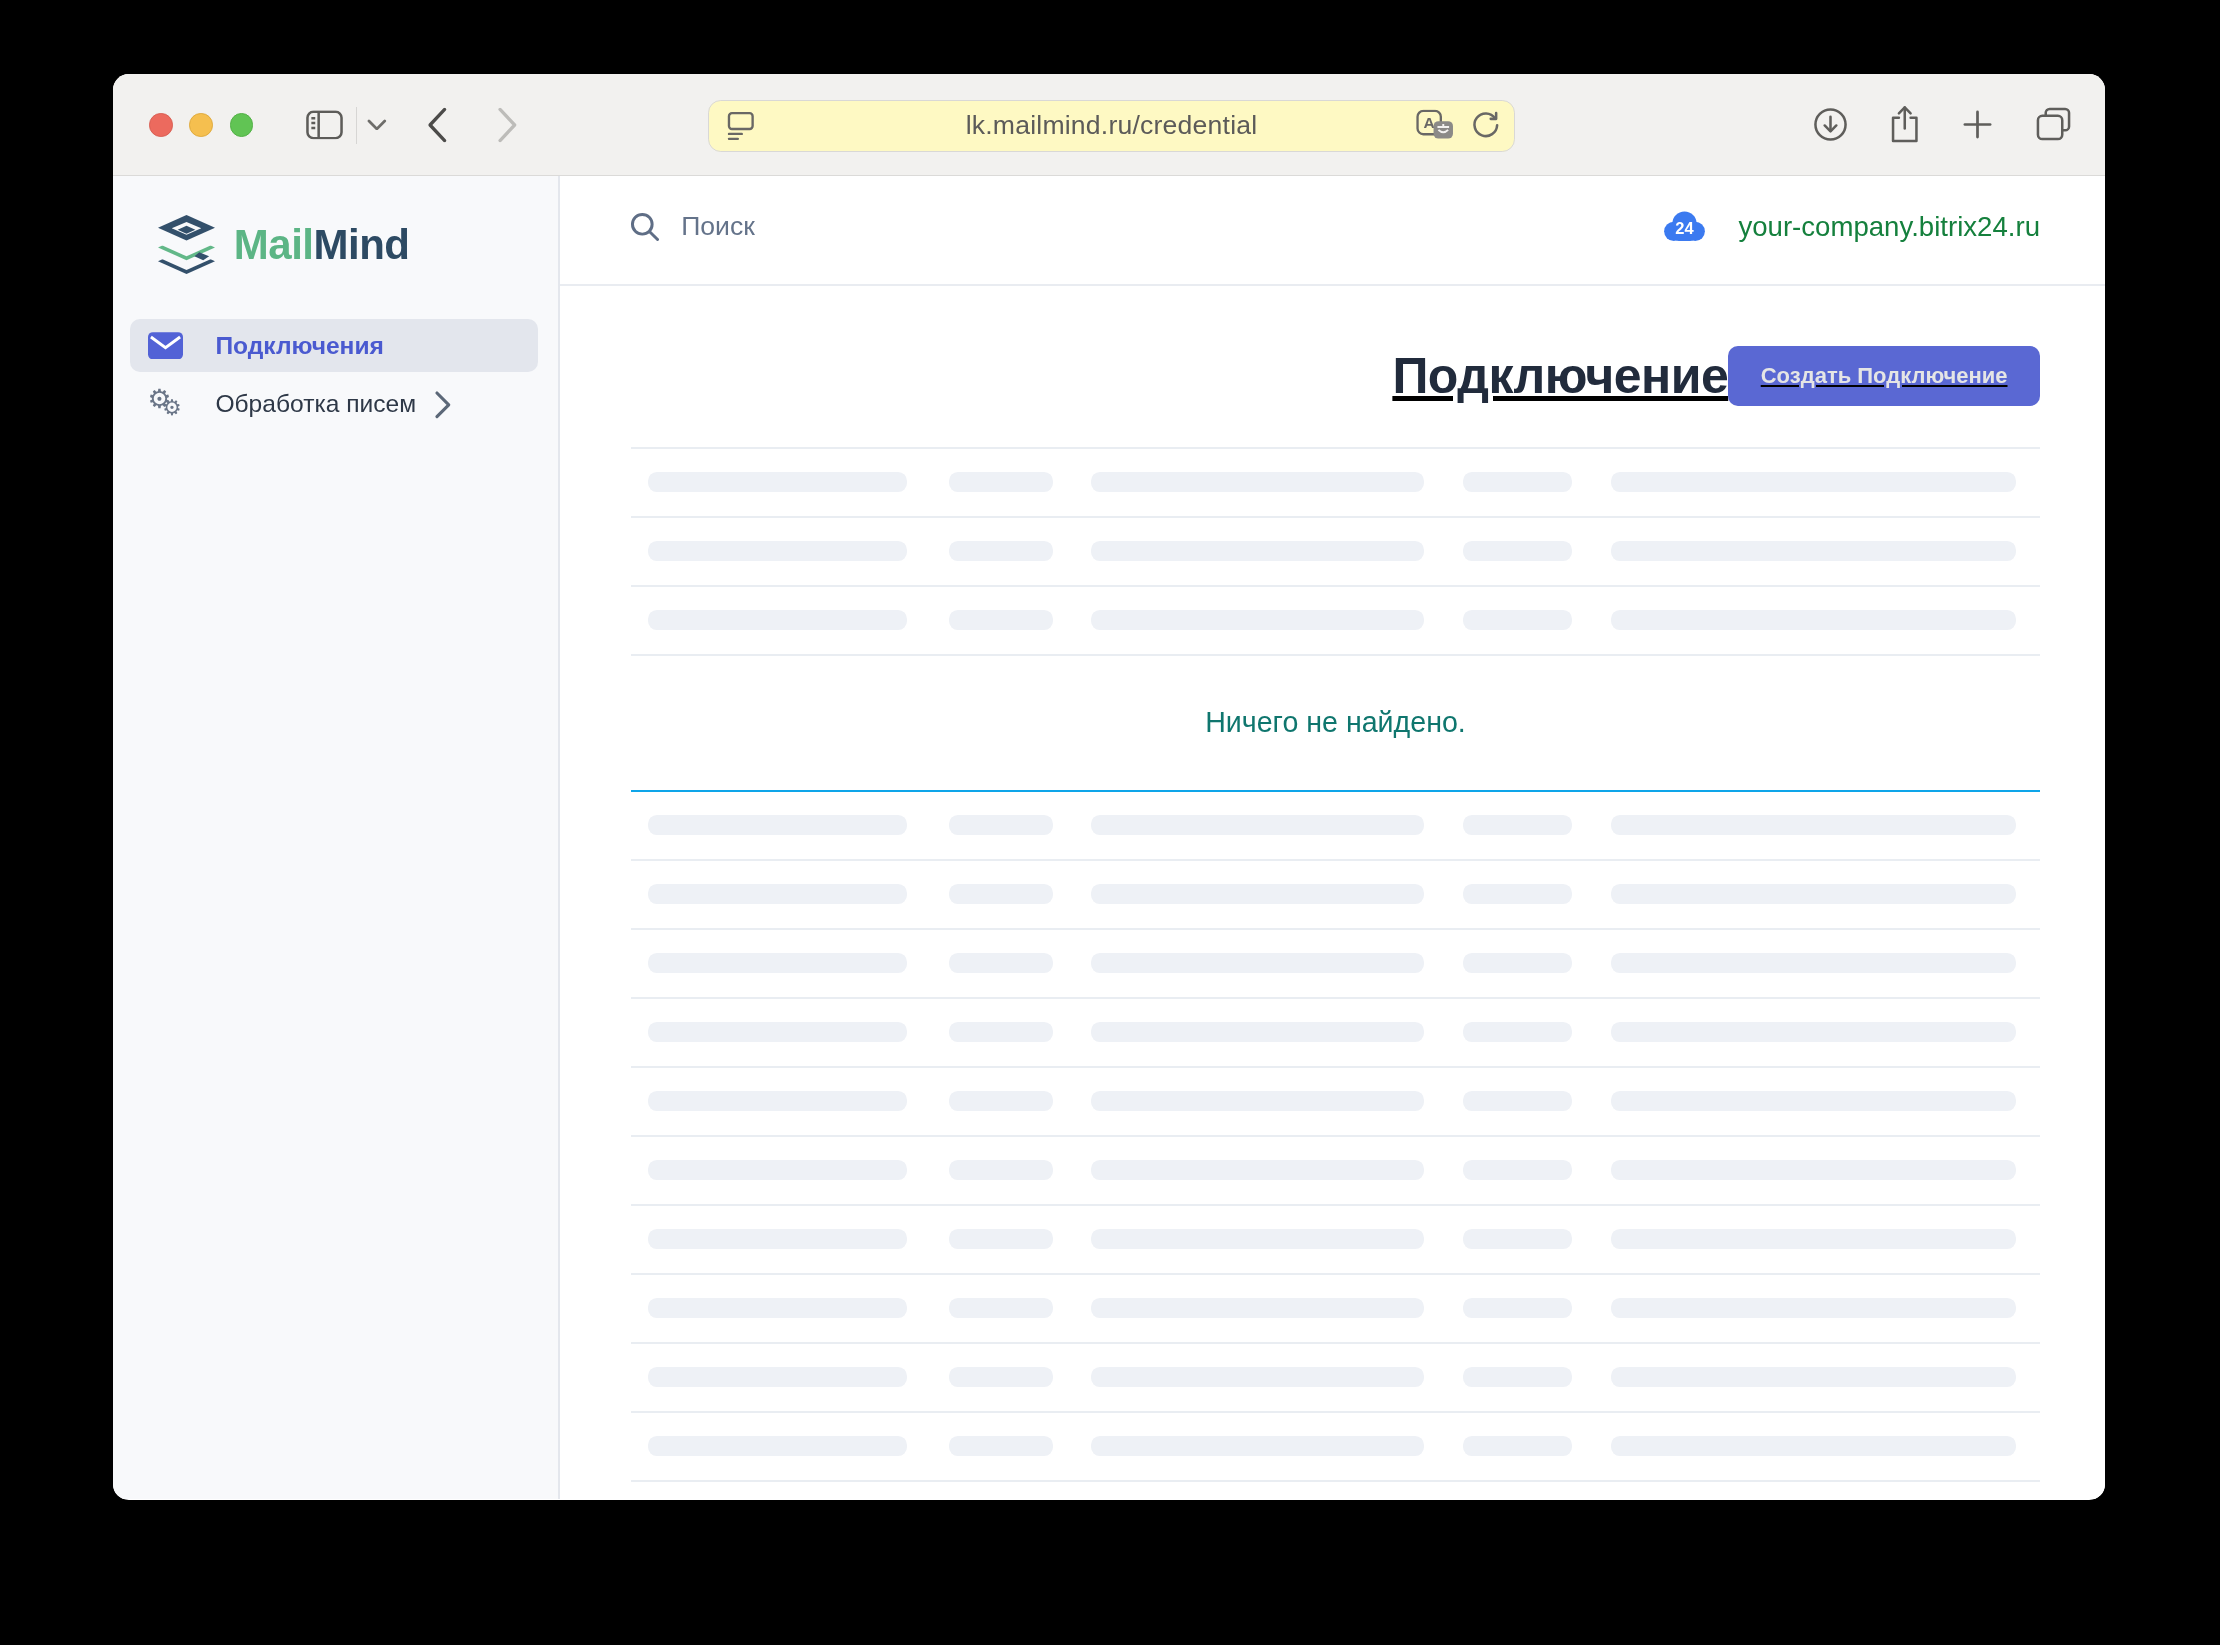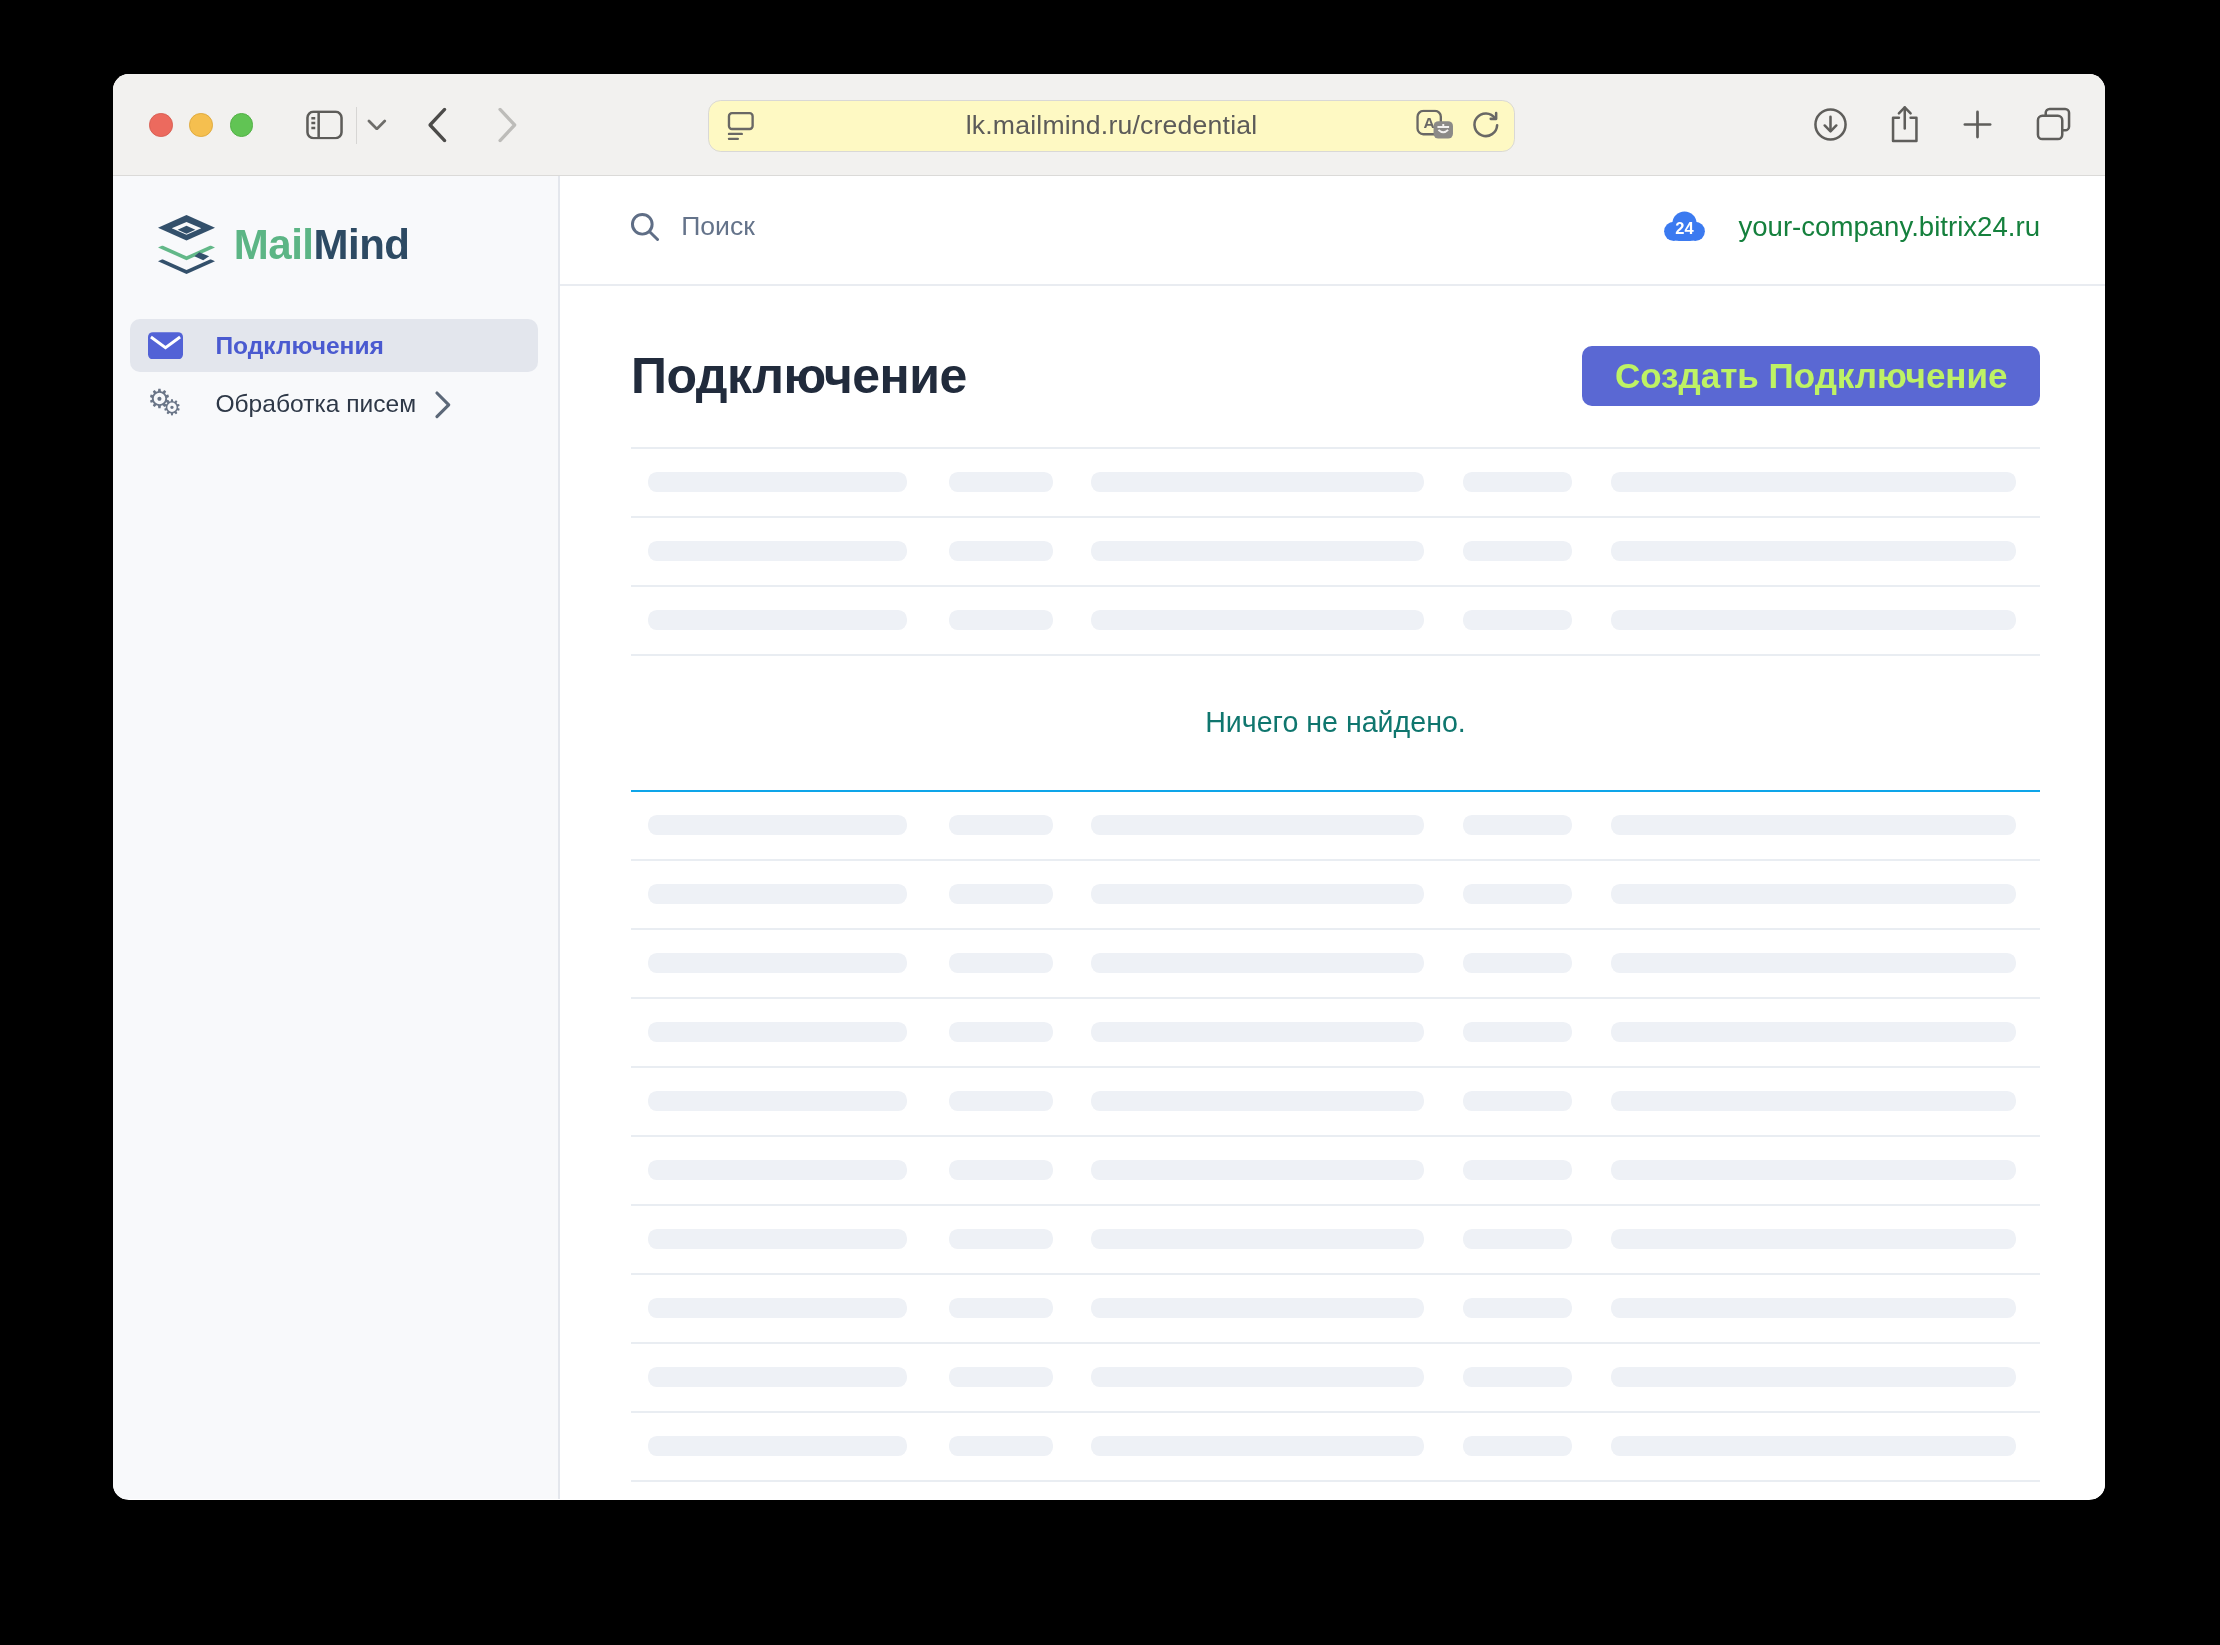--- a/index.html
+++ b/index.html
@@ -45,24 +45,24 @@
   .gear-b { position:absolute; left:14.8px; top:9.9px; font-size:21.7px; }
   .chev-right { margin-left:17.7px; display:flex; align-items:center; }
 
   .main { flex:1; min-width:0; display:flex; flex-direction:column; background:#fff; }
   .main-header { height:110px; flex-shrink:0; border-bottom:2px solid #e9ecf1; display:flex;
                  align-items:center; justify-content:space-between; padding:0 65px 7px 69px; }
   .search { display:flex; align-items:center; gap:20.7px; font-size:26.6px; color:#64738a; }
   .account { display:flex; align-items:center; gap:30px; font-size:27.6px; color:#15803d; }
 
   .content { flex:1; padding:0 65px 0 71px; overflow:hidden; }
-  .title-row { margin-top:51px; height:77px; display:flex; align-items:center; justify-content:space-between; }
+  .title-row { margin-top:51px; height:77px; display:flex; align-items:center; justify-content:flex-end;text-decoration:underline; }
   .page-title { font-size:50px; font-weight:700; color:#212b3c; letter-spacing:-0.5px; }
   .create-btn { height:60px; padding:0 32.5px; border:none; border-radius:9.9px; background:var(--accent,#5a68d3);
-                color:#bef264; font-size:35px; font-weight:700; font-family:inherit; display:flex; align-items:center; cursor:pointer; }
+                color:#e5e5e5; font-size:22px; font-weight:700; font-family:inherit; display:flex; align-items:center; cursor:pointer; }
 
   .table { margin-top:32.5px; border-top:2px solid #e9edf2; }
   .skel-row { height:69px; border-bottom:2px solid #e9edf2; display:flex; align-items:center; padding-left:16.7px; }
   .bar { height:19.7px; border-radius:8.9px; background:#eef1f6; flex-shrink:0; }
   .c1 { width:259px; margin-right:42px; }
   .c2 { width:104px; margin-right:38px; }
   .c3 { width:333px; margin-right:39px; }
   .c4 { width:109px; margin-right:39px; }
   .c5 { width:405px; }
   .empty-row { height:136px; border-bottom:2px solid #0ea5e9; display:flex; align-items:center;

